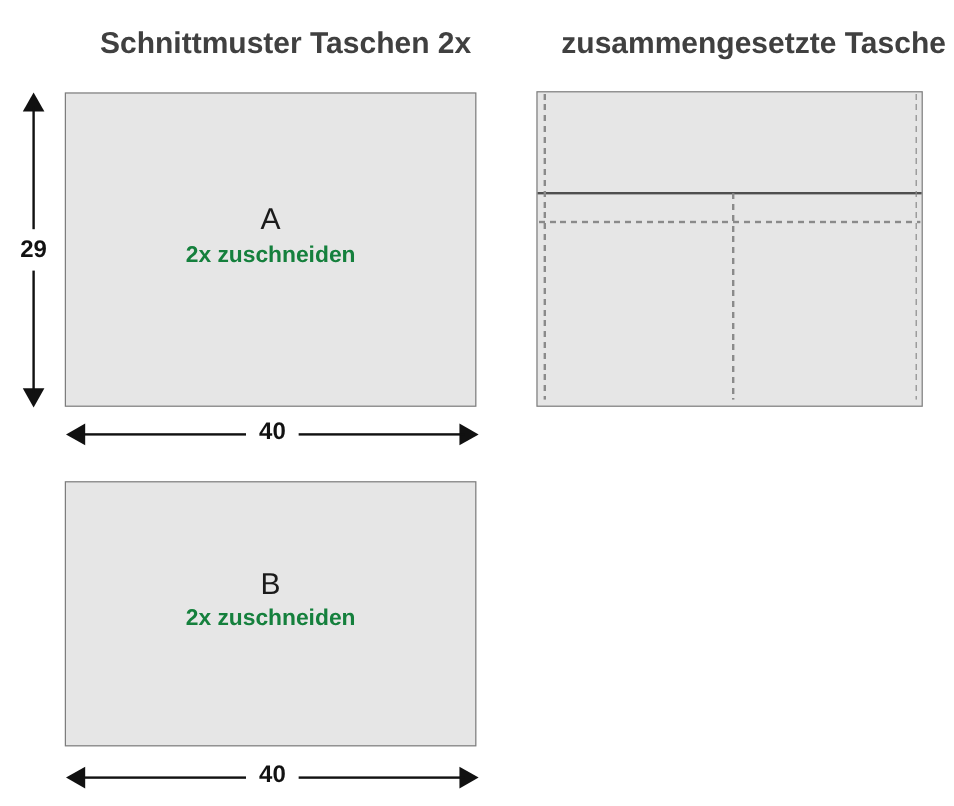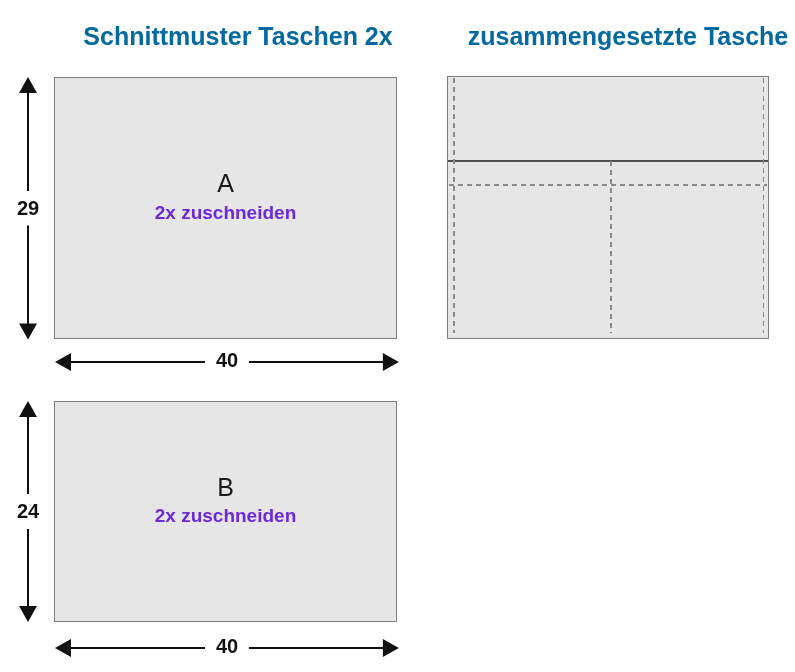--- a/index.html
+++ b/index.html
@@ -5,40 +5,40 @@
   html, body { margin:0; padding:0; background:#ffffff; }
   .canvas {
     position:relative; width:795px; height:672px; background:#ffffff;
     font-family:"Liberation Sans", sans-serif; color:var(--ink,#111);
     overflow:hidden;
   }
 
   
   .title {
     position:absolute; top:22px; transform:translateX(-50%);
-    font-size:25px; font-weight:600; white-space:nowrap; color:#0369a1;
+    font-size:25px; font-weight:600; white-space:nowrap; color:#404040;
   }
   .title.left  { left:238px; }
   .title.right { left:628px;text-align:right; }
 
   
   .piece {
     position:absolute; box-sizing:border-box;
     background:var(--piece-fill,#e6e6e6);
     border:1.5px solid var(--piece-border,#7d7d7d);
     display:flex; align-items:center; justify-content:center;
   }
   .piece.a { left:54px; top:77px;  width:343px; height:262px; }
   .piece.b { left:54px; top:401px; width:343px; height:221px; }
   .piece-text {
     display:flex; flex-direction:column; align-items:center; gap:5px;
     transform:translateY(-11px);
   }
   .piece-label { font-size:25px; font-weight:400; color:#1a1a1a; line-height:1.1; }
-  .piece-note  { font-size:19px; font-weight:600; color:#6d28d9; line-height:1.1; }
+  .piece-note  { font-size:19px; font-weight:600; color:#15803d; line-height:1.1; }
 
   
   .composite {
     position:absolute; left:447px; top:76px; width:322px; height:263px;
     box-sizing:border-box; background:var(--piece-fill,#e6e6e6);
     border:1.5px solid var(--piece-border,#7d7d7d);
   }
   .cline { position:absolute; }
   .seam-h {
     left:0; right:0; top:83px; height:1.5px;
@@ -137,31 +137,20 @@
     </div>
   </div>
 
   <div class="piece b">
     <div class="piece-text">
       <div class="piece-label">B</div>
       <div class="piece-note">2x zuschneiden</div>
     </div>
   </div>
 
-  <div class="vdim b">
-    <div class="varrow">
-      <div class="head"></div>
-      <div class="shaft"></div>
-    </div>
-    <div class="dim-label">24</div>
-    <div class="varrow down">
-      <div class="head"></div>
-      <div class="shaft"></div>
-    </div>
-  </div>
 
   <div class="hdim b">
     <div class="harrow">
       <div class="head"></div>
       <div class="shaft"></div>
     </div>
     <div class="dim-label">40</div>
     <div class="harrow right">
       <div class="head"></div>
       <div class="shaft"></div>

